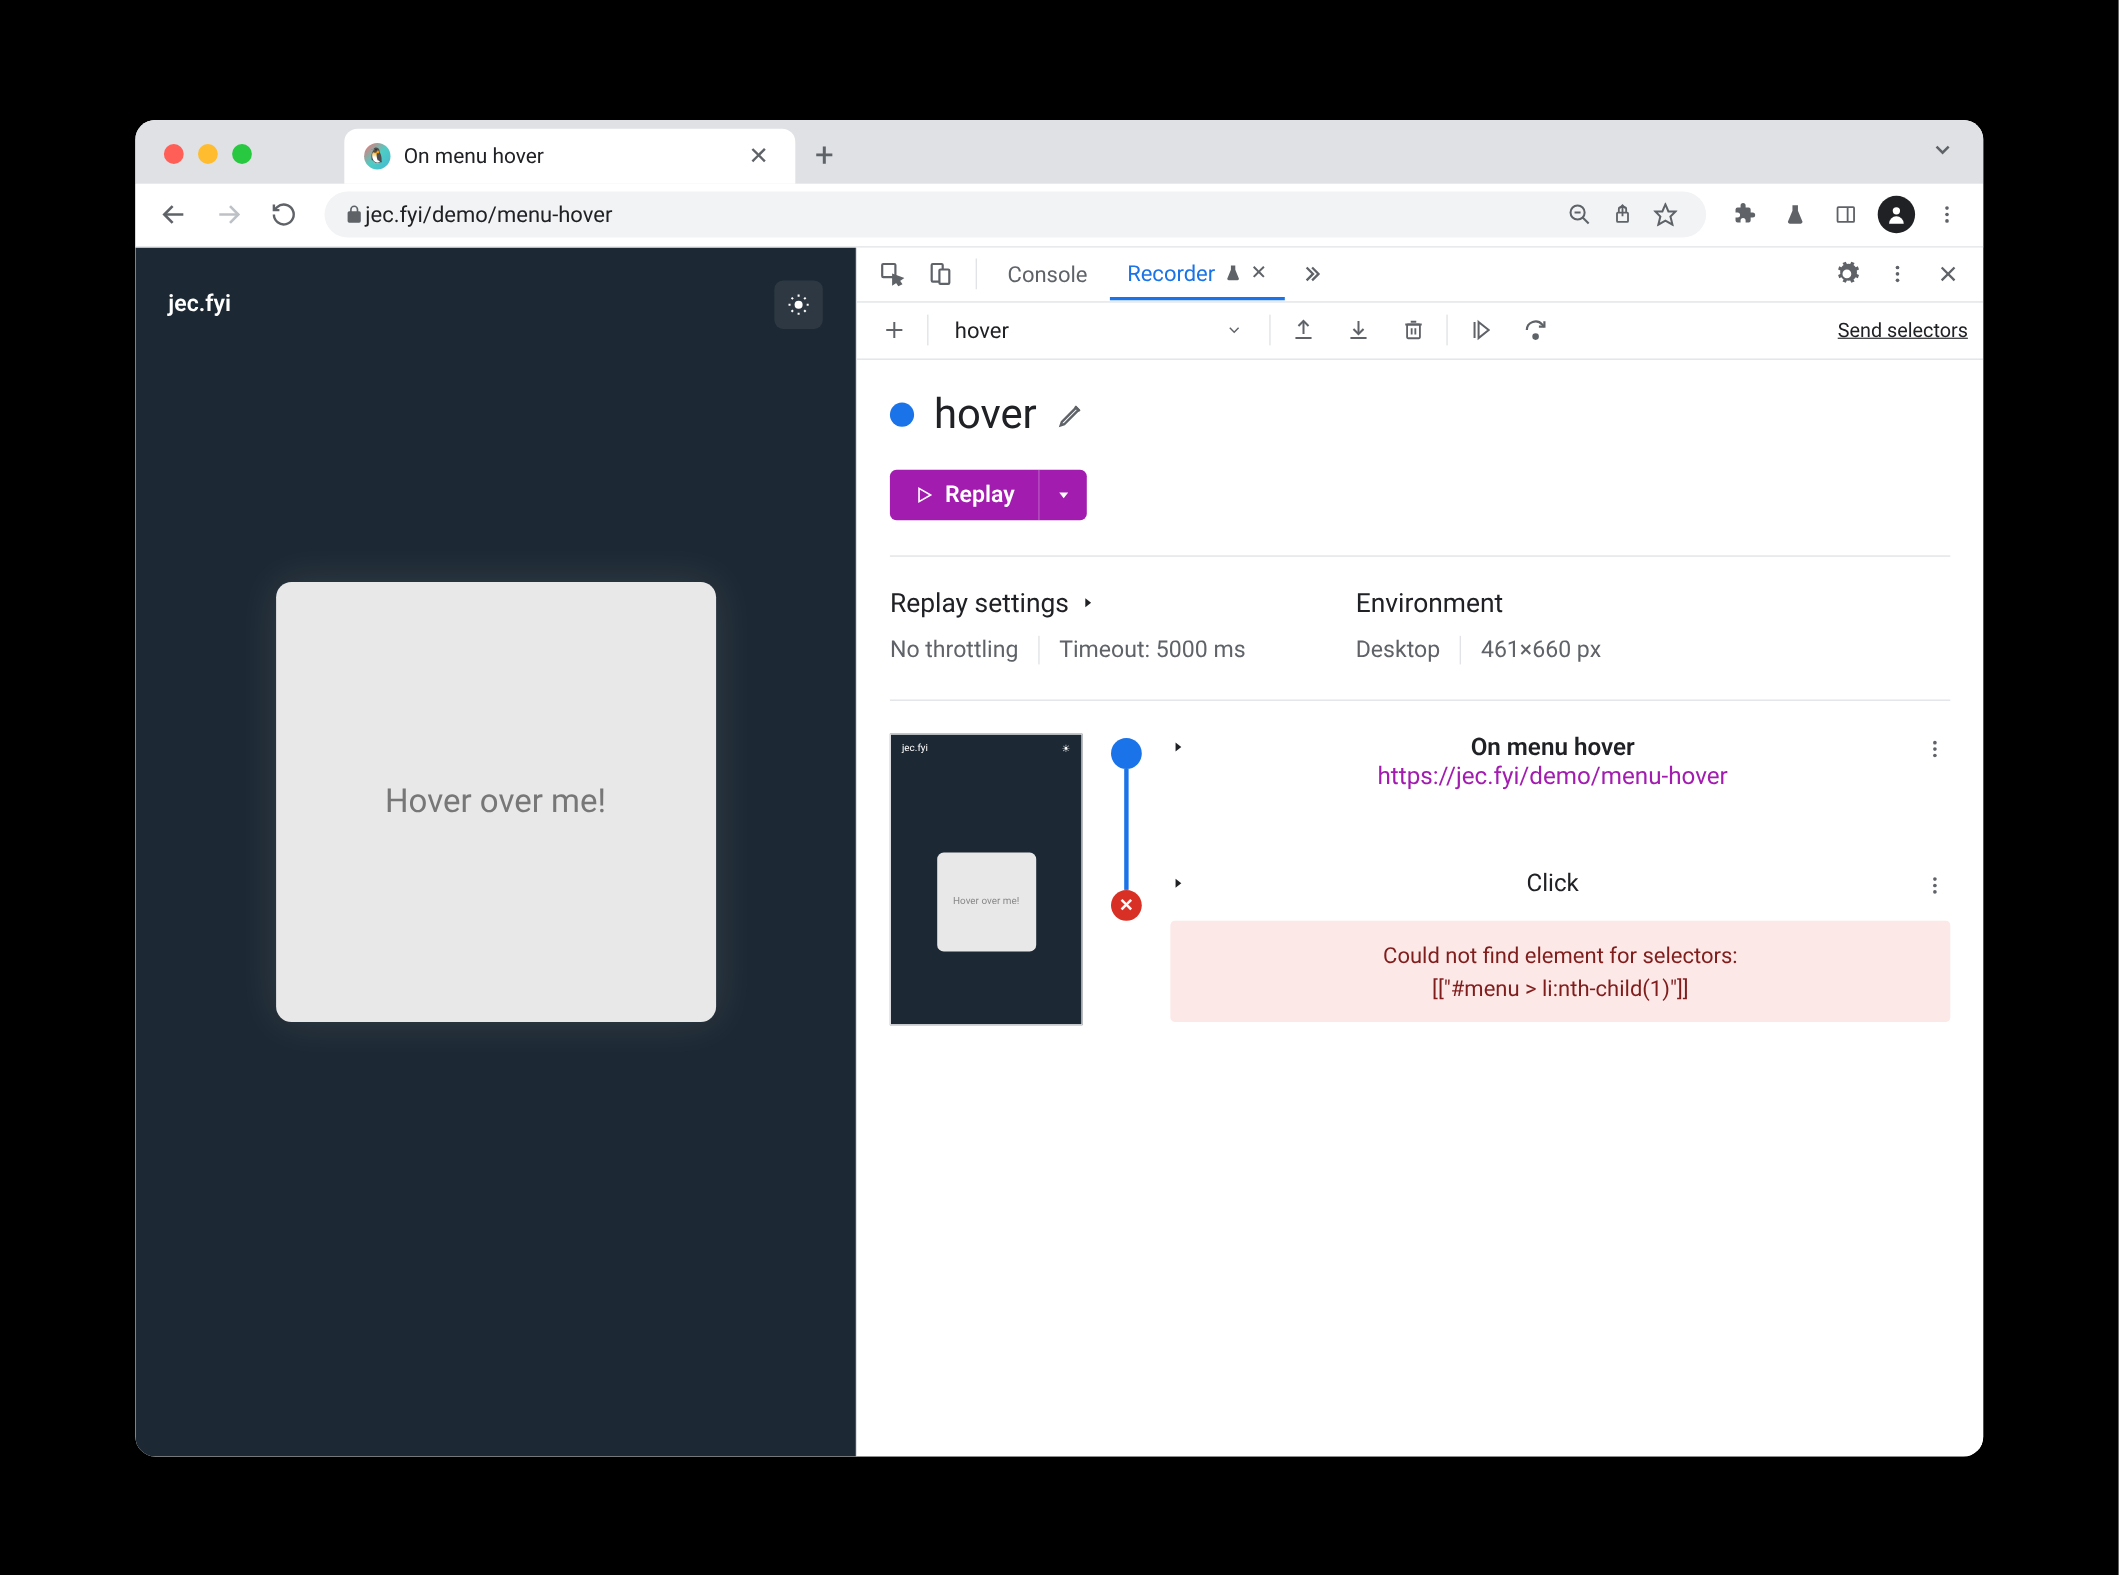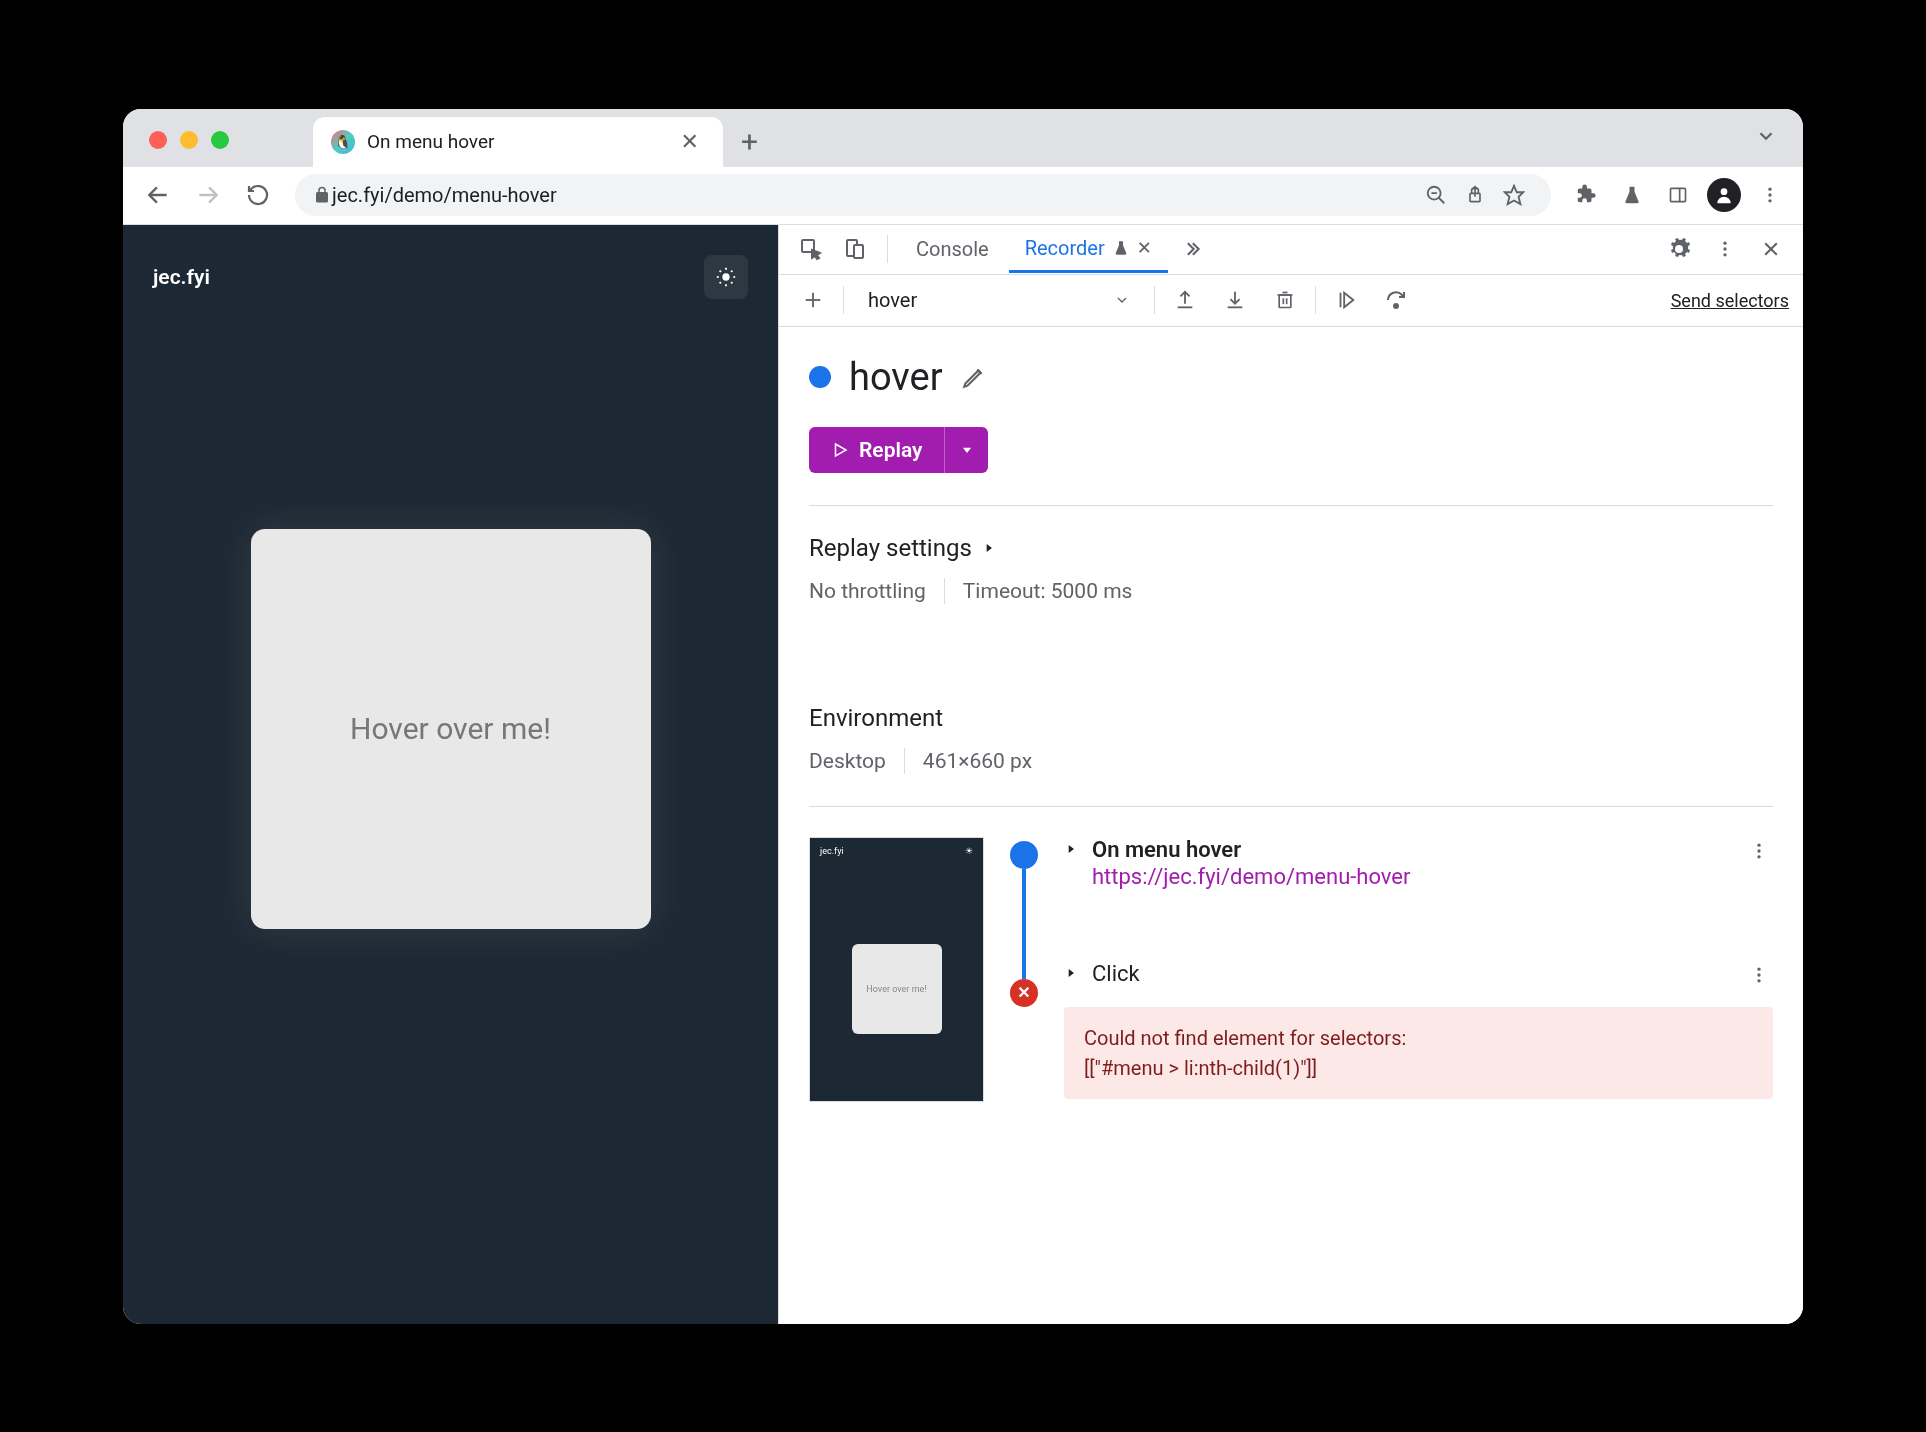--- a/index.html
+++ b/index.html
@@ -25,21 +25,21 @@
 .omnibox-url { font-size: 20px; color: #202124; flex: 1; }
 .toolbar-icon { width: 38px; height: 38px; display: flex; align-items: center; justify-content: center; color: #5f6368; cursor: pointer; }
 .profile-icon { width: 34px; height: 34px; border-radius: 50%; background: #202124; display: flex; align-items: center; justify-content: center; color: #fff; }
 .content-area { flex: 1; display: flex; overflow: hidden; }
 .page-preview { width: 655px; background: #1c2833; position: relative; padding: 30px; }
 .preview-header { display: flex; justify-content: space-between; align-items: center; color: #fff; margin-bottom: 230px; }
 .preview-site { font-size: 21px; font-weight: 600; }
 .theme-toggle { width: 44px; height: 44px; background: rgba(255,255,255,0.08); border-radius: 8px; display: flex; align-items: center; justify-content: center; color: #fff; cursor: pointer; }
 .hover-card { width: 400px; height: 400px; background: #e8e8e8; border-radius: 14px; margin: 0 auto; display: flex; align-items: center; justify-content: center; box-shadow: 0 0 40px rgba(255,255,255,0.1); }
 .hover-text { font-size: 30px; color: #777; }
-.devtools { flex: 1; background: #fff; display: flex; flex-direction: column; border-left: 1px solid #dadce0; }
+.devtools { flex: 1; background: #fff; display: flex; flex-direction: column; border-left: 1px solid #dadce0; text-align: center; }
 .devtools-tabs { height: 50px; border-bottom: 1px solid #dadce0; display: flex; align-items: center; padding: 0 12px; gap: 4px; }
 .dt-icon-btn { width: 40px; height: 40px; display: flex; align-items: center; justify-content: center; color: #5f6368; cursor: pointer; }
 .dt-divider { width: 1px; height: 28px; background: #dadce0; margin: 0 8px; }
 .dt-tab { padding: 0 16px; height: 48px; display: flex; align-items: center; font-size: 20px; color: #5f6368; cursor: pointer; gap: 8px; }
 .dt-tab.active { color: #1a73e8; border-bottom: 3px solid #1a73e8; }
 .dt-tabs-right { margin-left: auto; display: flex; align-items: center; gap: 6px; }
 .recorder-toolbar { height: 52px; border-bottom: 1px solid #dadce0; display: flex; align-items: center; padding: 0 14px; gap: 10px; }
 .rt-select { flex: 0 0 290px; height: 36px; display: flex; align-items: center; justify-content: space-between; padding: 0 14px; font-size: 20px; color: #202124; cursor: pointer; }
 .rt-vdiv { width: 1px; height: 28px; background: #dadce0; }
 .feedback-link { margin-left: auto; font-size: 18px; color: #202124; text-decoration: underline; cursor: pointer; }
@@ -48,21 +48,21 @@
 .blue-dot { width: 22px; height: 22px; border-radius: 50%; background: #1a73e8; }
 .recording-title { font-size: 38px; color: #202124; }
 .edit-pencil { color: #5f6368; cursor: pointer; }
 .action-buttons { display: flex; gap: 14px; margin-bottom: 32px; }
 .perf-btn { display: flex; align-items: center; height: 46px; border: 1px solid #dadce0; border-radius: 6px; overflow: hidden; cursor: pointer; }
 .perf-btn-main { display: flex; align-items: center; gap: 10px; padding: 0 18px; color: #1a73e8; font-size: 21px; font-weight: 500; }
 .perf-btn-dd { width: 40px; height: 100%; border-left: 1px solid #dadce0; display: flex; align-items: center; justify-content: center; color: #1a73e8; }
 .replay-btn { display: flex; align-items: center; height: 46px; background: #a21caf; border-radius: 6px; overflow: hidden; cursor: pointer; }
 .replay-btn-main { display: flex; align-items: center; gap: 10px; padding: 0 22px; color: #fff; font-size: 21px; font-weight: 600; }
 .replay-btn-dd { width: 44px; height: 100%; border-left: 1px solid rgba(255,255,255,0.3); display: flex; align-items: center; justify-content: center; color: #fff; }
-.settings-section { border-top: 1px solid #dadce0; padding: 28px 0 32px; display: flex; gap: 100px; flex-direction: column; }
+.settings-section { border-top: 1px solid #dadce0; padding: 28px 0 32px; display: flex; gap: 100px; }
 .settings-col { }
 .settings-heading { font-size: 24px; color: #202124; margin-bottom: 16px; display: flex; align-items: center; gap: 10px; }
 .settings-values { display: flex; gap: 18px; font-size: 21px; color: #5f6368; align-items: center; }
 .sv-div { width: 1px; height: 26px; background: #dadce0; }
 .steps-section { border-top: 1px solid #dadce0; padding-top: 30px; display: flex; gap: 24px; }
 .step-thumb { width: 175px; height: 265px; background: #1c2833; border: 1px solid #dadce0; position: relative; flex-shrink: 0; }
 .thumb-header { color: #fff; font-size: 9px; padding: 8px 10px; display: flex; justify-content: space-between; }
 .thumb-card { width: 90px; height: 90px; background: #e8e8e8; border-radius: 6px; margin: 80px auto 0; display: flex; align-items: center; justify-content: center; font-size: 9px; color: #888; }
 .timeline { width: 32px; display: flex; flex-direction: column; align-items: center; flex-shrink: 0; padding-top: 4px; }
 .tl-dot-big { width: 28px; height: 28px; border-radius: 50%; background: #1a73e8; }

